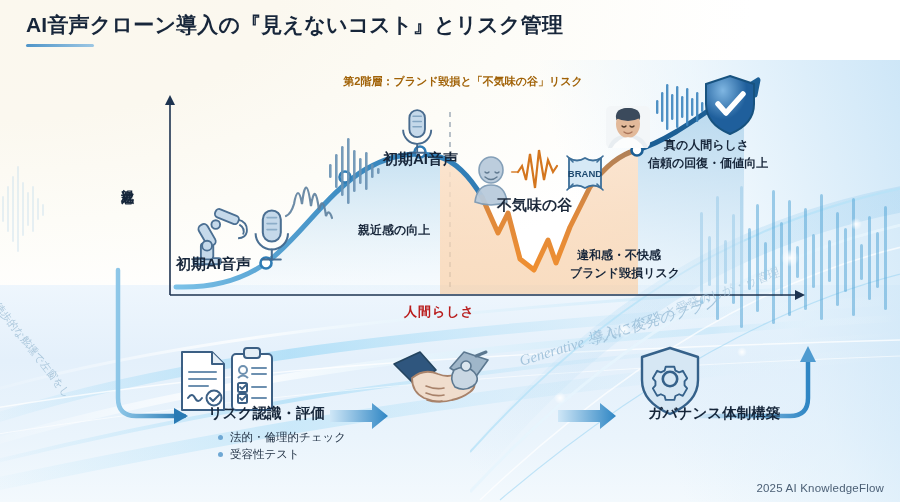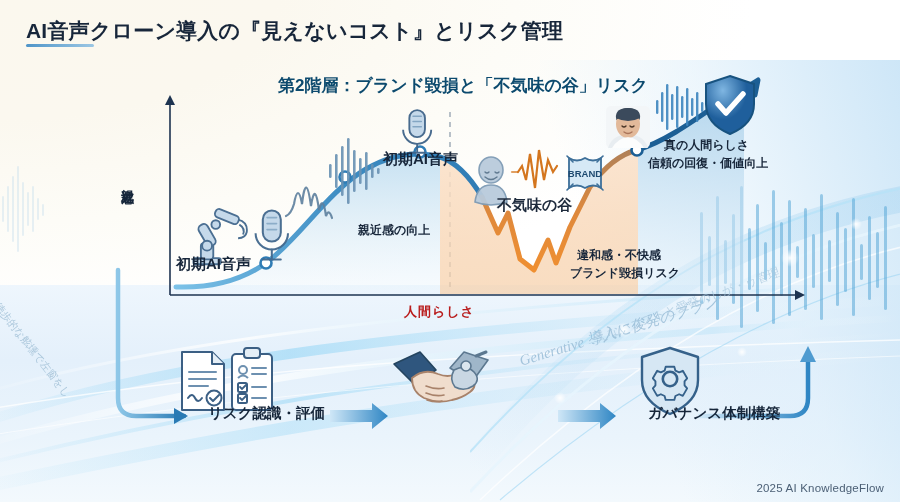--- a/index.html
+++ b/index.html
@@ -22,31 +22,31 @@
     background:linear-gradient(180deg,#eef6fd 0%, #e4f0fb 35%, #eaf4fc 70%, #f3f9fd 100%);
   }
   .bg-right-wash{
     position:absolute;right:0;top:60px;width:360px;bottom:0;
     background:linear-gradient(250deg, rgba(197,226,246,.85) 0%, rgba(222,239,251,.55) 40%, rgba(255,255,255,0) 72%);
   }
   .deco-svg{position:absolute;inset:0;}
 
   
   .title{
-    position:absolute;left:26px;top:17px;
+    position:absolute;left:26px;top:11px;
     font-size:21px;font-weight:bold;color:#17263a;letter-spacing:.2px;
     white-space:nowrap;
   }
   .title-underline{
     position:absolute;left:26px;top:44px;width:68px;height:3px;
     background:linear-gradient(90deg,#4f95c8,#9cc7e4);border-radius:2px;
   }
   .subtitle{
     position:absolute;left:0;right:0;top:74px;text-align:center;
-    font-size:17px;font-weight:bold;color:#0c4a6e;
+    font-size:11px;font-weight:bold;color:#a16207;
     padding-left:26px;
   }
   .axis-y-label{
     position:absolute;left:118px;top:178px;
     font-size:13px;font-weight:bold;color:#16263a;
     writing-mode:vertical-rl;letter-spacing:1px;
   }
   .axis-x-label{
     position:absolute;left:404px;top:303px;
     font-size:13px;font-weight:bold;color:#b91c1c;letter-spacing:1px;
@@ -470,20 +470,24 @@
   <div class="clabel mid two" style="left:570px;top:266px;">ブランド毀損リスク</div>
   <div class="clabel mid two" style="left:664px;top:138px;">真の人間らしさ</div>
   <div class="clabel mid two" style="left:648px;top:156px;">信頼の回復・価値向上</div>
 
   <div class="watermark">Generative 導入に俊発のブラン</div>
   <div class="watermark2">徳歩的な舷壎で左窗をし</div>
   <div class="watermark3">えないコストと愛発のしが・ヮ管理</div>
 
   <div class="step" style="left:178px;top:404px;">
     <div class="step-title">リスク認識・評価</div>
+    <ul class="step-bullets">
+      <li>法的・倫理的チェック</li>
+      <li>受容性テスト</li>
+    </ul>
   </div>
 
 
   <div class="step" style="left:618px;top:404px;">
     <div class="step-title">ガバナンス体制構築</div>
   </div>
 
   <div class="footer">2025 AI KnowledgeFlow</div>
 </div>
 

